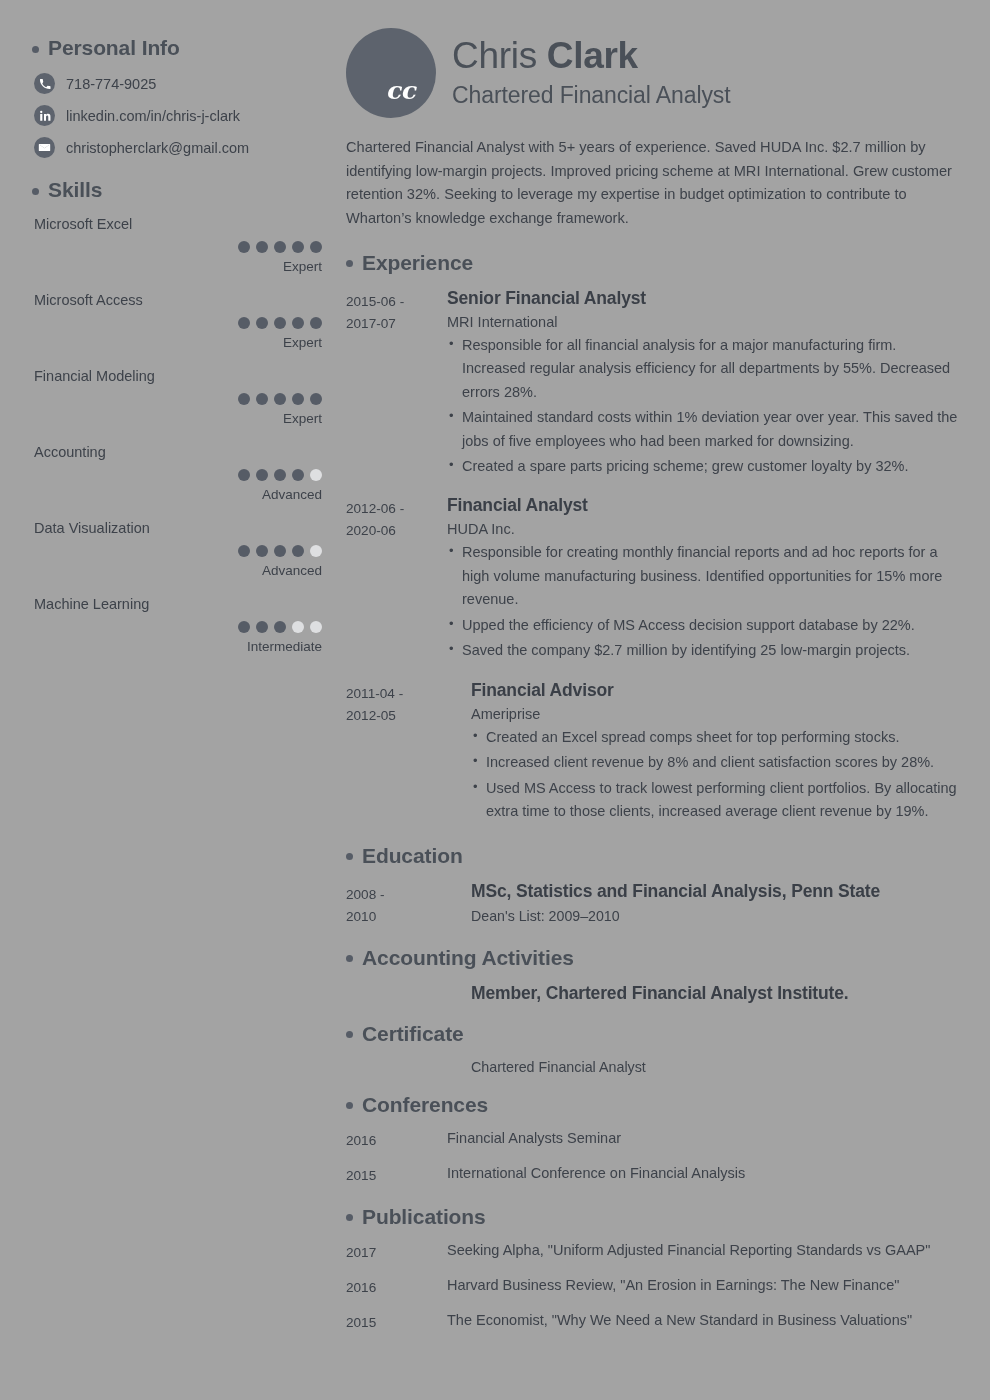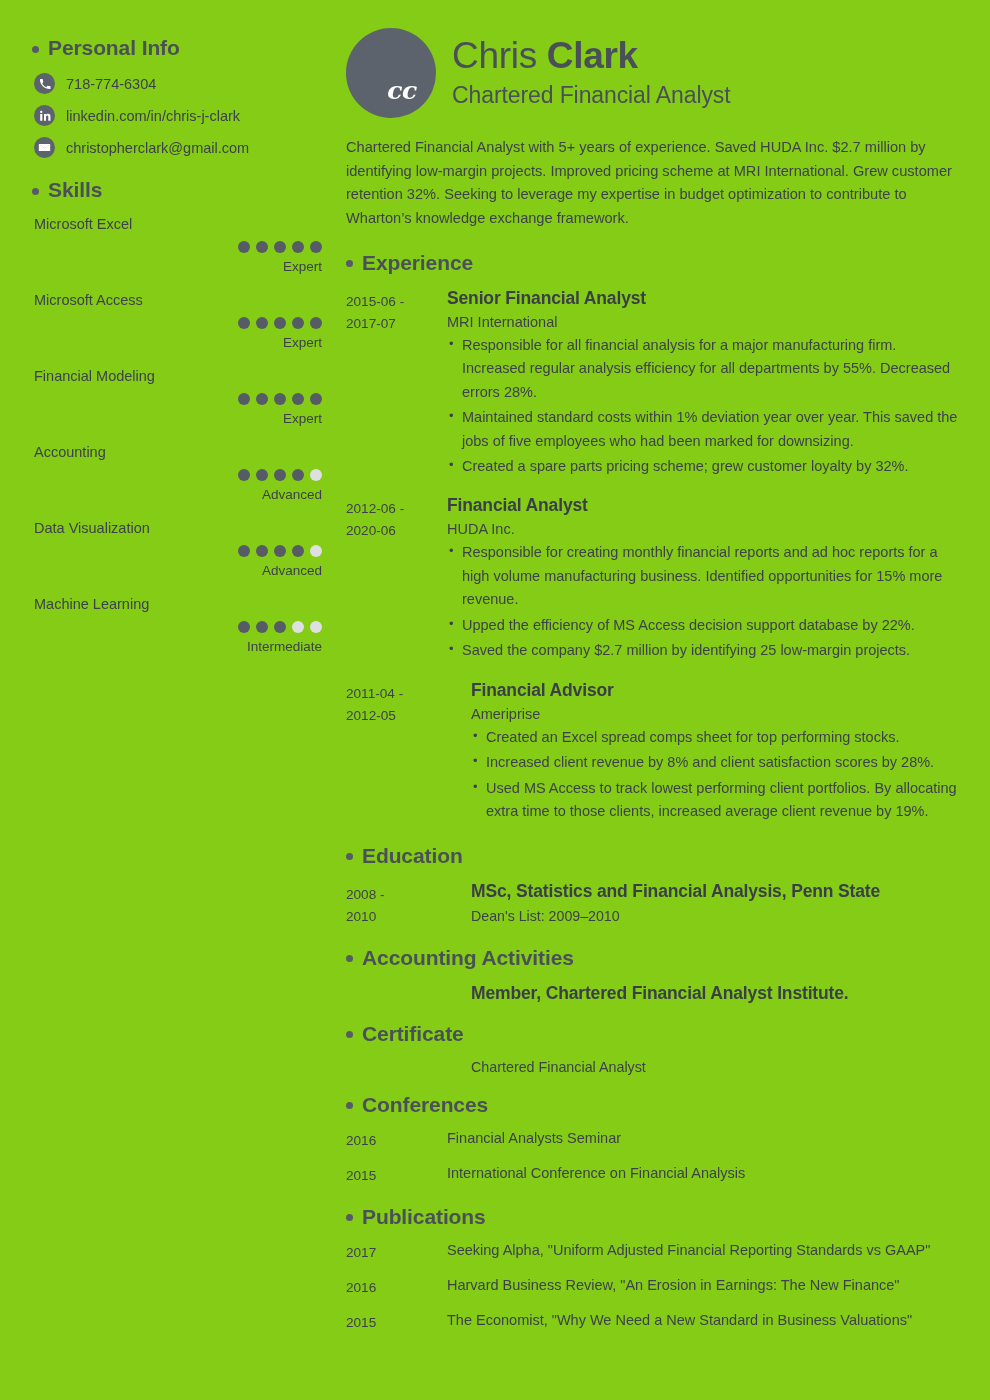--- a/index.html
+++ b/index.html
@@ -5,21 +5,21 @@
   * { box-sizing: border-box; margin: 0; padding: 0; }
   html, body {
     width: 990px; height: 1400px;
     background: #ffffff;
     font-family: "Liberation Sans", sans-serif;
     -webkit-font-smoothing: antialiased;
   }
   .page {
     position: relative;
     width: 990px; height: 1400px;
-    background: #84cc16;
+    background: #a3a3a3;
     padding: 0;
     overflow: hidden;
   }
   .page-inner {
     display: flex;
     width: 990px; height: 1400px;
     padding: 28px 22px 20px 12px;
   }
 
   
@@ -139,21 +139,21 @@
     </div>
 
     <div class="contact-list">
 
       <div class="contact-row">
         <span class="cbadge">
           <svg width="12" height="12" viewBox="0 0 24 24" fill="#ffffff">
             <path d="M6.6 10.8c1.7 3.4 4.2 5.9 7.6 7.6l2.5-2.5c.3-.3.8-.4 1.2-.3 1.2.4 2.6.6 4 .6.6 0 1.1.5 1.1 1.1V21c0 .6-.5 1.1-1.1 1.1C10.4 22.1 1.9 13.6 1.9 3.1 1.9 2.5 2.4 2 3 2h3.7c.6 0 1.1.5 1.1 1.1 0 1.4.2 2.8.6 4 .1.4 0 .9-.3 1.2L6.6 10.8z"></path>
           </svg>
         </span>
-        <span class="ctext">718-774-6304</span>
+        <span class="ctext">718-774-9025</span>
       </div>
 
       <div class="contact-row">
         <span class="cbadge">
           <svg width="12" height="12" viewBox="0 0 24 24" fill="#ffffff">
             <circle cx="4.5" cy="4" r="2.3"></circle>
             <rect x="2.4" y="8" width="4.3" height="13.5"></rect>
             <path d="M10 8h4.1v1.9c.6-1.1 2-2.2 4.1-2.2 3.6 0 4.7 2.1 4.7 5.6v8.2h-4.3v-7.3c0-1.8-.6-3-2.2-3-1.3 0-2 .9-2.3 1.8-.1.3-.1.8-.1 1.2v7.3H10V8z"></path>
           </svg>
         </span>

